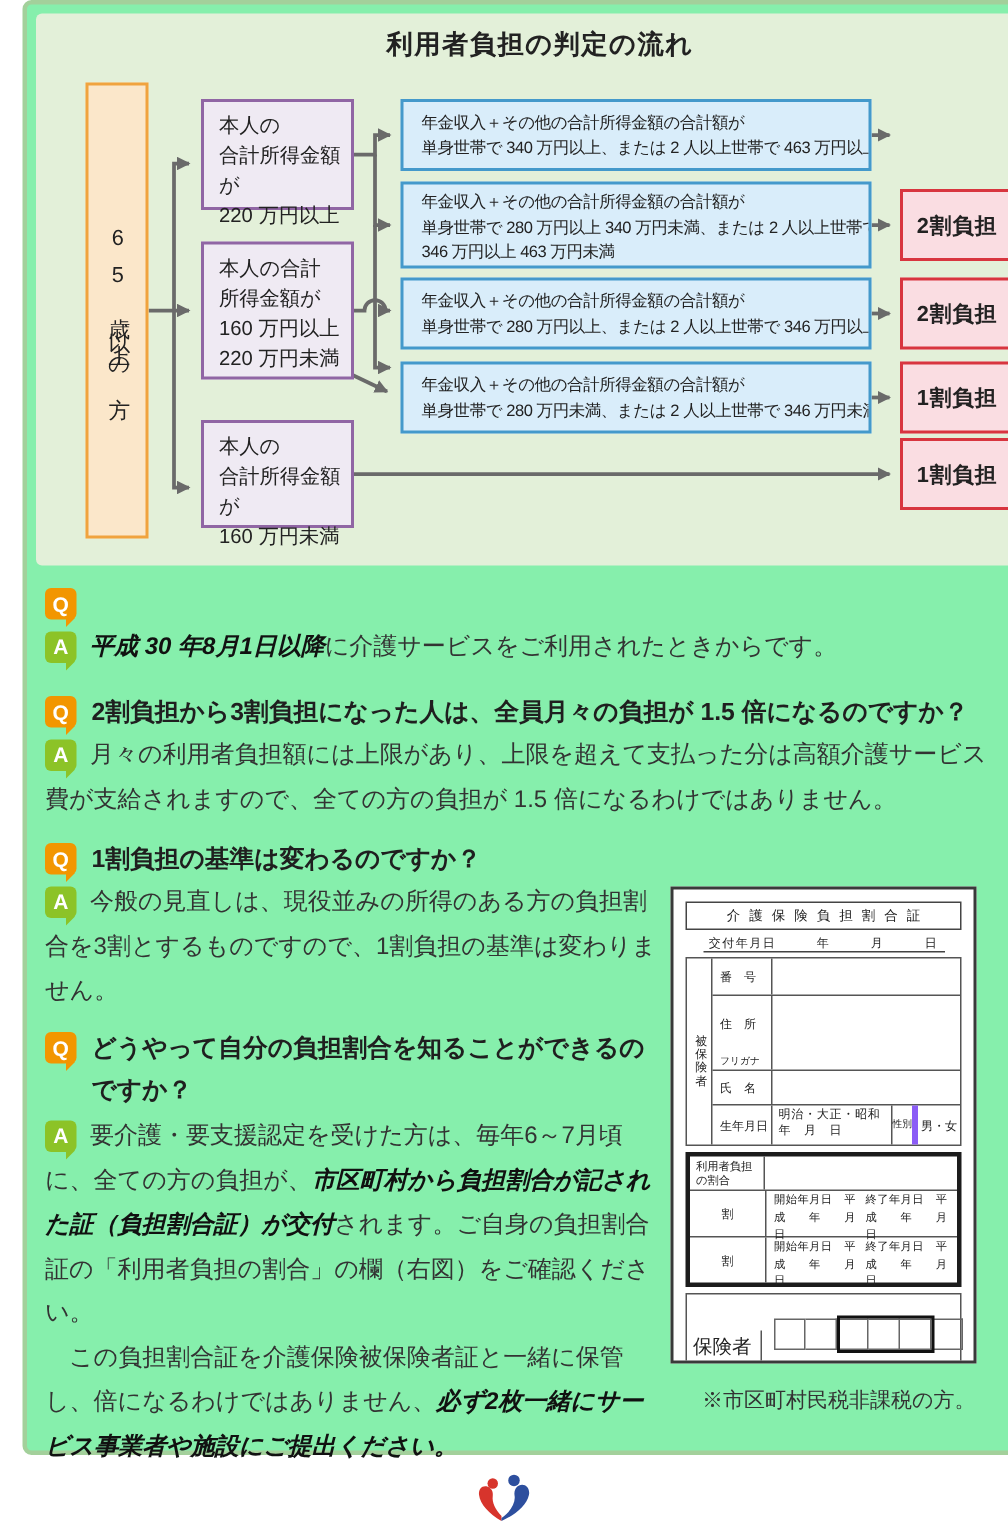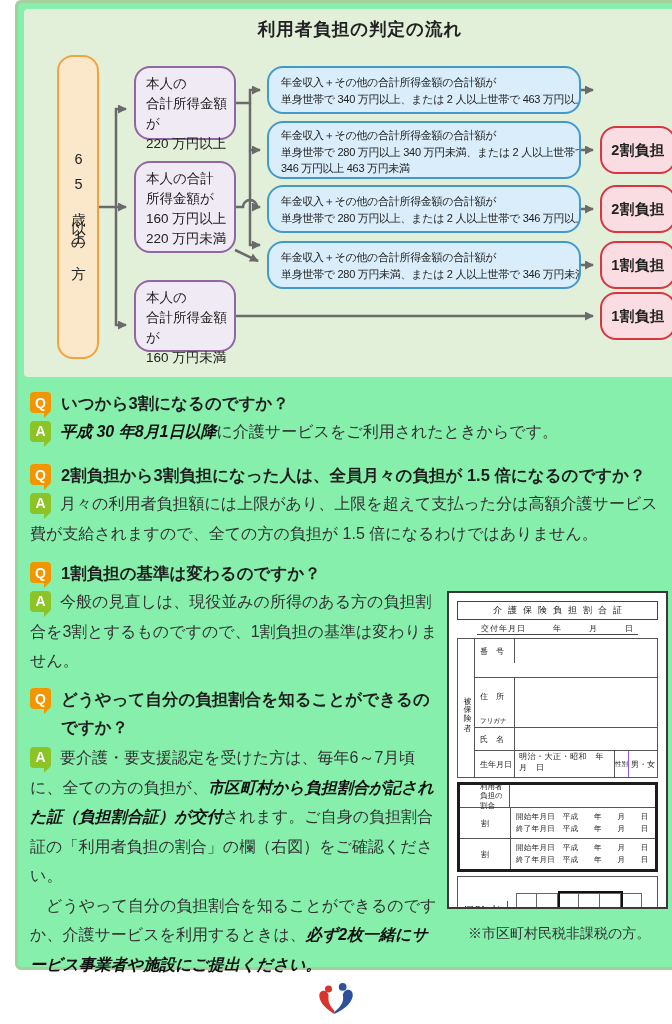--- a/index.html
+++ b/index.html
@@ -2,21 +2,21 @@
 <html><head>
 <meta charset="utf-8">
 <style>
   html,body{margin:0;padding:0;background:#fff;}
   body{width:672px;height:1024px;position:relative;font-family:"Liberation Sans",sans-serif;color:#2b2b2b;-webkit-font-smoothing:antialiased;}
   .frame{position:absolute;left:15px;top:0;width:672px;height:970px;border:3px solid #a3d09b;border-radius:6px;background:#86efac;box-sizing:border-box;}
   
   .panel{position:absolute;left:6px;top:6px;width:654px;height:368px;background:#e3f0d9;border-radius:4px;}
   .fc-title{position:absolute;left:0;top:8px;width:672px;text-align:center;font-size:17.5px;font-weight:600;color:#222;letter-spacing:1px;}
   .fc-arrows{position:absolute;left:0;top:0;width:672px;height:374px;}
-  .box{position:absolute;box-sizing:border-box;border-radius:16px;}
+  .box{position:absolute;box-sizing:border-box;}
   .orange{left:33px;top:46px;width:42px;height:304px;background:#fbe7ca;border:2px solid #f0a33e;display:flex;align-items:center;justify-content:center;}
   .vtext{writing-mode:vertical-rl;text-orientation:upright;font-size:14.5px;letter-spacing:9px;color:#222;}
   .purple{left:110px;top:0;width:102px;background:#efeaf3;border:2px solid #9066a4;padding:6px 4px 0 10px;font-size:13.5px;line-height:20px;color:#222;}
   .p1{top:57px;height:74px;}
   .p2{top:152px;height:92px;}
   .p3{top:271px;height:72px;}
   .blue{left:243px;width:314px;background:#d9edfa;border:2px solid #4499cb;padding:6px 0 0 12px;font-size:11px;line-height:16.5px;letter-spacing:-0.3px;color:#222;white-space:nowrap;overflow:hidden;}
   .b1{top:57px;height:48px;}
   .b2{top:112px;height:58px;padding-top:4px;}
   .b3{top:176px;height:48px;}
@@ -38,44 +38,44 @@
   .q1{left:12px;top:386px;width:644px;}
   .a1{left:12px;top:414px;width:644px;}
   .q2{left:12px;top:458px;width:644px;}
   .a2{left:12px;top:486px;width:640px;}
   .q3{left:12px;top:556px;width:410px;}
   .a3{left:12px;top:584px;width:408px;}
   .q4{left:12px;top:682px;width:410px;}
   .a4{left:12px;top:740px;width:408px;}
   .bold{font-weight:bold;color:#111;font-style:italic;}
   
-  .card{position:absolute;left:429px;top:588px;width:221px;height:318px;background:#fff;border:2px solid #3a3a3a;box-sizing:border-box;padding:8px 8px;font-family:"Liberation Serif",serif;color:#222;font-size:8px;overflow:hidden;}
+  .card{position:absolute;left:429px;top:588px;width:204px;height:318px;background:#fff;border:2px solid #3a3a3a;box-sizing:border-box;padding:8px 8px;font-family:"Liberation Serif",serif;color:#222;font-size:8px;overflow:hidden;}
   .c-titlebox{border:1px solid #444;text-align:center;letter-spacing:6px;padding:2px 0 2px 6px;font-size:9px;}
   .c-issue{text-align:center;margin-top:3px;}
   .c-issue span{border-bottom:1px solid #444;padding:0 4px 1px;letter-spacing:1px;}
   .c-table{border:1px solid #555;margin-top:4px;display:flex;}
   .c-holder{width:16px;border-right:1px solid #555;display:flex;align-items:center;justify-content:center;}
   .c-holder span{writing-mode:vertical-rl;text-orientation:upright;letter-spacing:9px;}
   .c-rows{flex:1;display:flex;flex-direction:column;}
   .c-row{display:flex;border-top:1px solid #555;align-items:flex-start;}
   .c-row:first-child{border-top:none;}
   .c-lab{width:40px;flex:none;border-right:1px solid #555;align-self:stretch;display:flex;align-items:center;padding-left:5px;box-sizing:border-box;}
-  .rh-num{height:24px;} .rh-addr{height:36px;margin-top:14px;} .rh-furi{height:13px;border-bottom:1px dotted #888;border-top:1px solid #555;} .rh-name{height:22px;} .rh-birth{height:26px;}
+  .rh-num{height:24px;} .rh-addr{height:36px;} .rh-furi{height:13px;border-bottom:1px dotted #888;border-top:1px solid #555;} .rh-name{height:22px;} .rh-birth{height:26px;}
   .c-row.furi{border-top:none;border-bottom:none;}
   .c-row.furi .c-lab{font-size:6.5px;align-items:flex-end;padding-bottom:1px;}
   .c-birthval{flex:1;padding-left:4px;letter-spacing:0.5px;}
   .c-sex{width:13px;flex:none;border-left:1px solid #555;align-self:stretch;display:flex;align-items:center;justify-content:center;font-size:6.5px;line-height:1.15;text-align:center;}
-  .c-sexv{width:28px;flex:none;border-left:1px solid #8b5cf6;align-self:stretch;display:flex;align-items:center;justify-content:center;}
+  .c-sexv{width:28px;flex:none;border-left:4px solid #8b5cf6;align-self:stretch;display:flex;align-items:center;justify-content:center;}
   .c-thick{border:3px solid #1c1c1c;margin-top:4px;}
   .c-th-head{display:flex;height:22px;}
-  .c-ratiolab{width:50px;flex:none;border-right:1px solid #555;font-size:7.5px;display:flex;align-items:center;padding-left:20px;box-sizing:border-box;line-height:1.25;}
+  .c-ratiolab{width:50px;flex:none;border-right:1px solid #555;font-size:7.5px;display:flex;align-items:center;padding-left:4px;box-sizing:border-box;line-height:1.25;}
   .c-periodlab{flex:1;display:flex;align-items:center;justify-content:center;letter-spacing:6px;padding-left:6px;}
   .c-th-row{display:flex;border-top:1px solid #555;height:30px;}
   .c-share{width:50px;flex:none;border-right:1px solid #555;display:flex;align-items:center;justify-content:center;}
-  .c-dates{flex:1;display:flex;flex-direction:column;justify-content:center;padding-left:5px;font-size:7.5px;line-height:1.55;letter-spacing:0.3px;}
+  .c-dates{flex:1;display:flex;justify-content:center;padding-left:5px;font-size:7.5px;line-height:1.55;letter-spacing:0.3px;}
   .c-insurer{border:1px solid #555;margin-top:4px;display:flex;height:52px;}
   .c-inslab{width:50px;flex:none;border-right:1px solid #555;font-size:13px;line-height:1.3;padding:3px 0 0 4px;box-sizing:border-box;margin-top:24px;}
   .c-cells{flex:1;display:flex;align-items:center;padding-left:8px;position:relative;}
   .c-cell{width:21px;height:21px;border:1px solid #666;border-left:none;box-sizing:border-box;}
   .c-cell:first-child{border-left:1px solid #666;}
   .c-cellwrap{position:relative;display:flex;}
   .c-thickover{position:absolute;left:42px;top:-2px;width:65px;height:25px;border:2px solid #111;box-sizing:border-box;pointer-events:none;}
   .c-caption{position:absolute;left:450px;top:922px;font-size:14px;color:#333;font-family:"Liberation Sans",sans-serif;}
   
   .footer{position:absolute;left:0;top:974px;width:672px;height:50px;display:flex;align-items:center;justify-content:center;gap:7px;}
@@ -153,21 +153,20 @@
 
     <div class="box red r2">2割負担</div>
     <div class="box red r3">2割負担</div>
     <div class="box red r4">1割負担</div>
     <div class="box red r5">1割負担</div>
 
   </div>
 
   <div class="qa-q q1">
     <span class="badge q">Q</span>
-    <span class="qtext">いつから3割になるのですか？</span>
   </div>
   <div class="qa-a a1">
     <span class="badge a">A</span>
     <span class="bold">平成 30 年8月1日以降</span><span>に介護サービスをご利用されたときからです。</span>
   </div>
 
   <div class="qa-q q2">
     <span class="badge q">Q</span>
     <span class="qtext">2割負担から3割負担になった人は、全員月々の負担が 1.5 倍になるのですか？</span>
   </div>
@@ -185,21 +184,21 @@
     <span>今般の見直しは、現役並みの所得のある方の負担割合を3割とするものですので、1割負担の基準は変わりません。</span>
   </div>
 
   <div class="qa-q q4">
     <span class="badge q">Q</span>
     <span class="qtext">どうやって自分の負担割合を知ることができるのですか？</span>
   </div>
   <div class="qa-a a4">
     <span class="badge a">A</span>
     <span>要介護・要支援認定を受けた方は、毎年6～7月頃に、全ての方の負担が、</span><span class="bold">市区町村から負担割合が記された証（負担割合証）が交付</span><span>されます。ご自身の負担割合証の「利用者負担の割合」の欄（右図）をご確認ください。</span>
-    <div><span>　どうやって自分の負担割合を知ることができるのですか、介護サービスを利用するときは、</span><span class="bold">必ず2枚一緒にサービス事業者や施設にご提出ください。</span></div>
+    <div><span>　この負担割合証を介護保険被保険者証と一緒に保管し、倍になるわけではありません、</span><span class="bold">必ず2枚一緒にサービス事業者や施設にご提出ください。</span></div>
   </div>
 
   <div class="card">
     <div class="c-titlebox">介護保険負担割合証</div>
     <div class="c-issue"><span>交付年月日　　　年　　　月　　　日</span></div>
 
     <div class="c-table">
       <div class="c-holder">
           <span>被保険者</span>
         </div>

